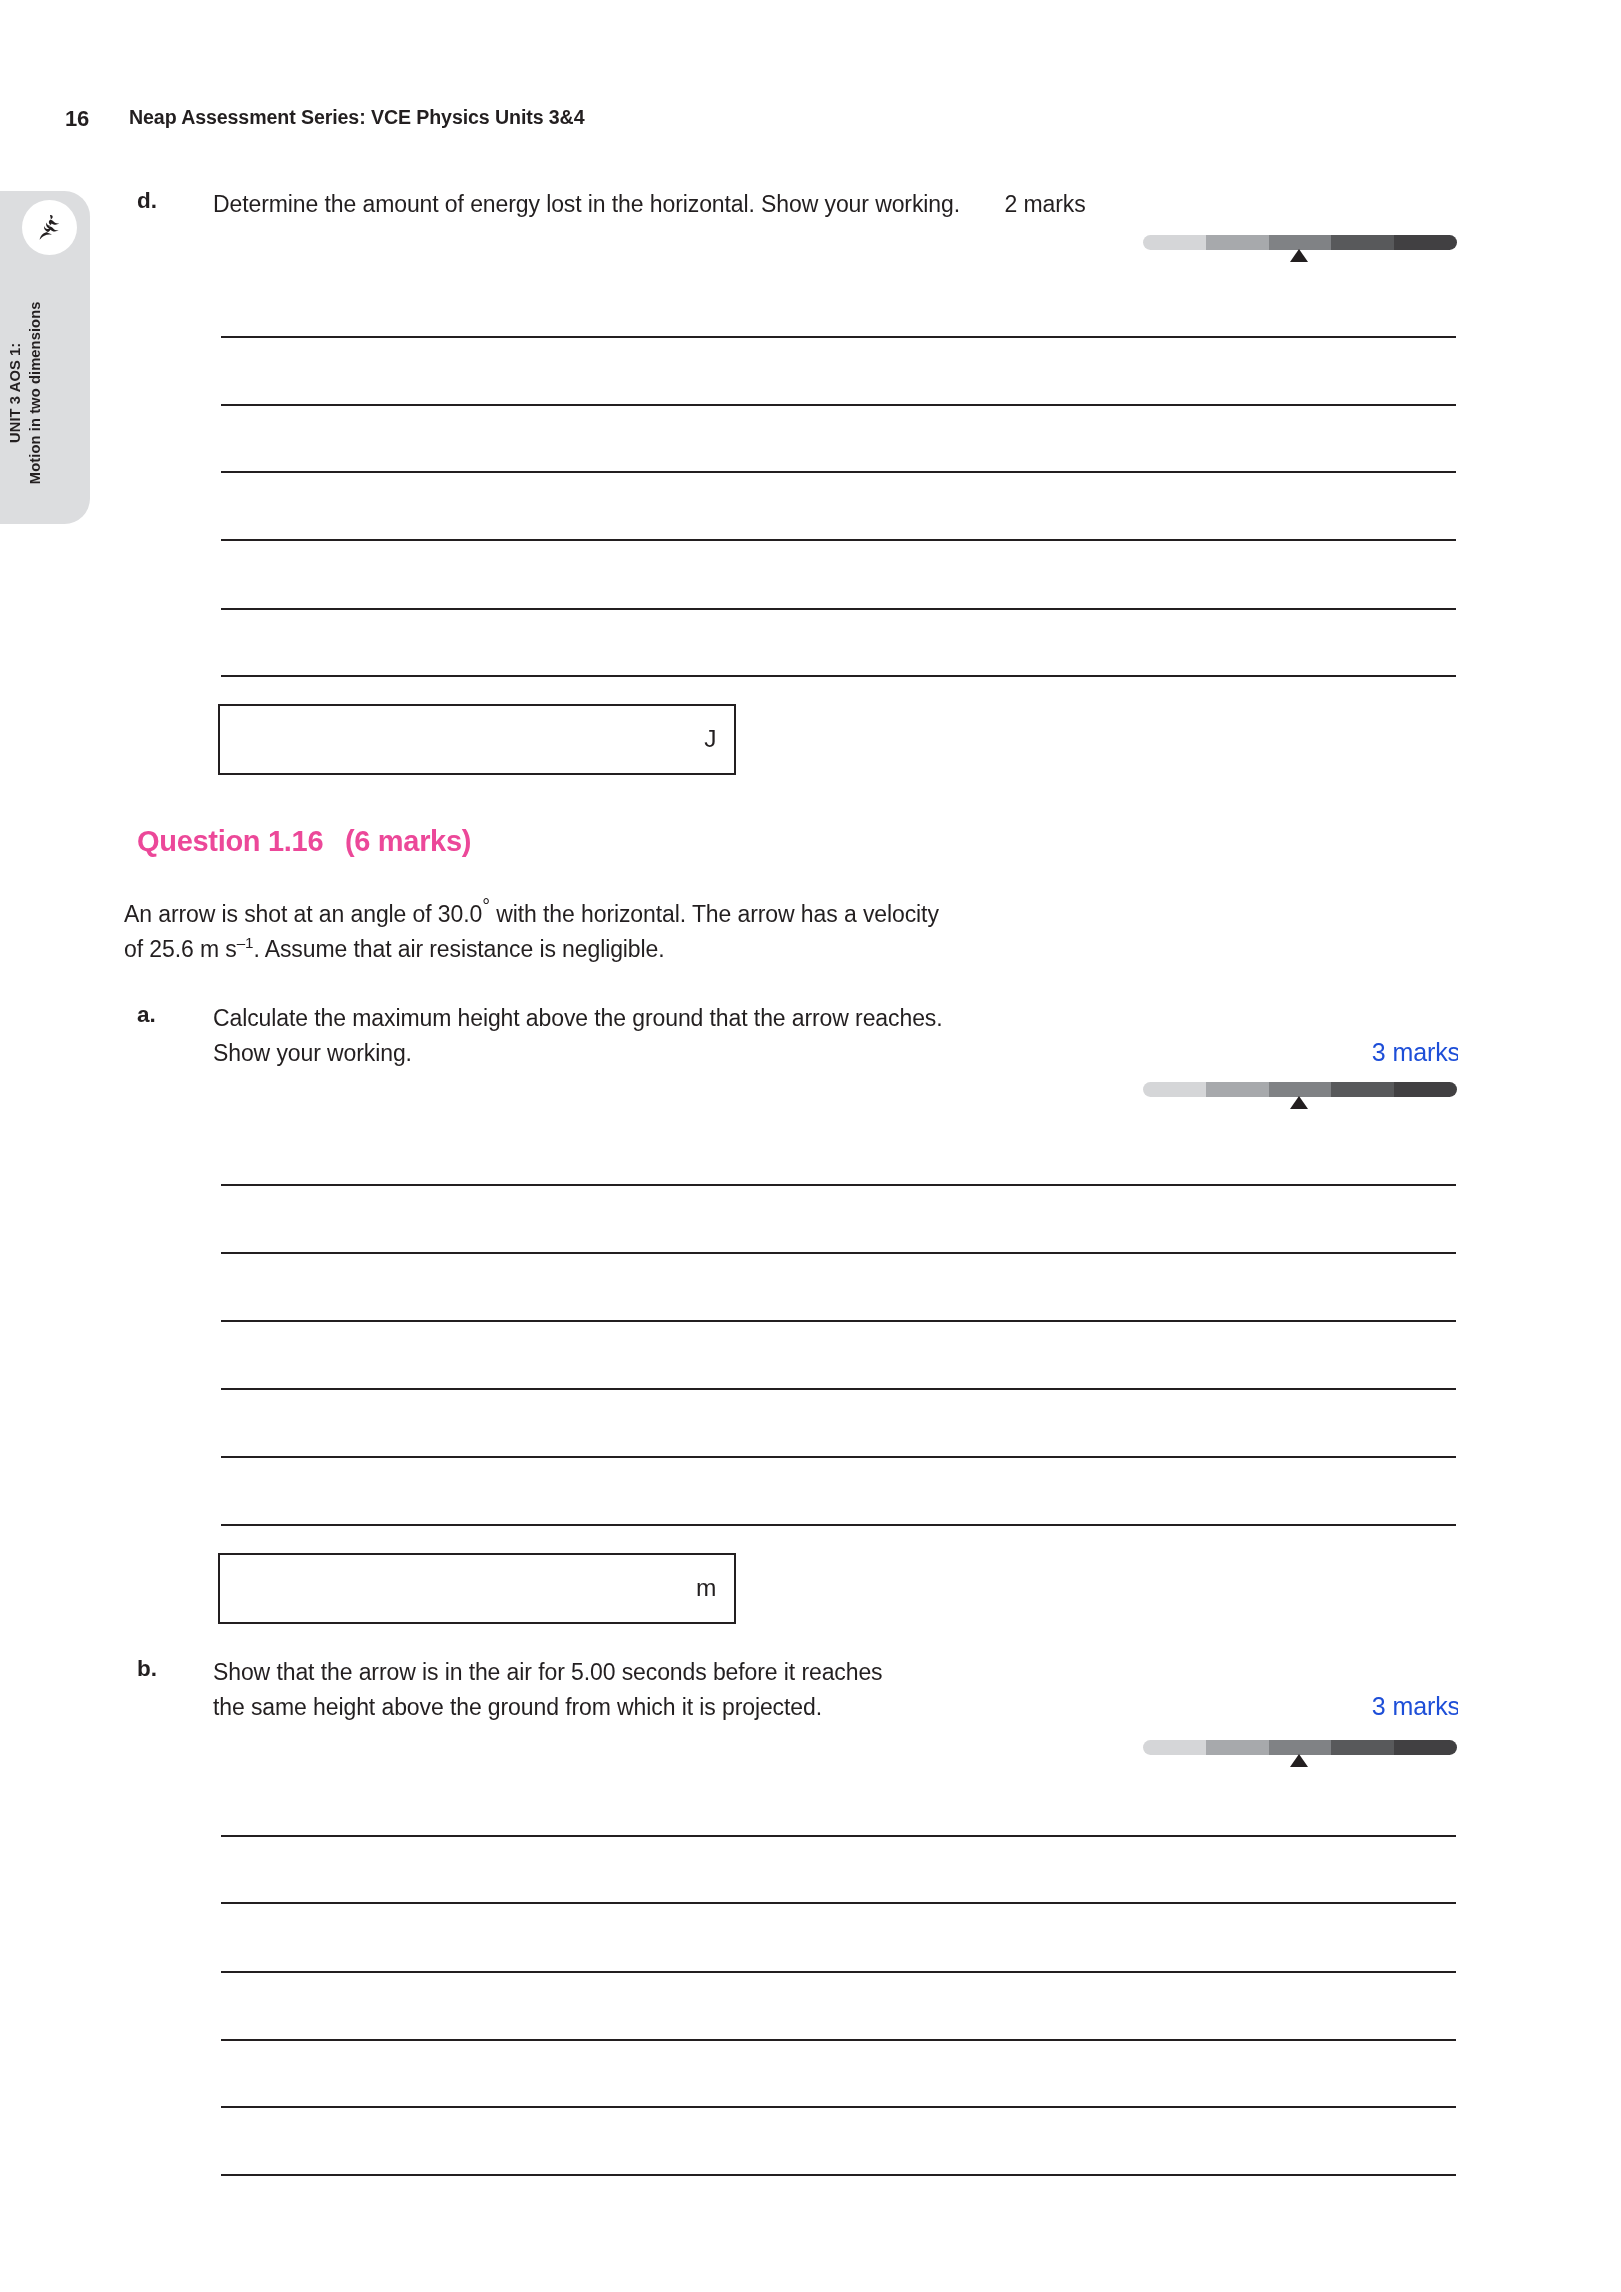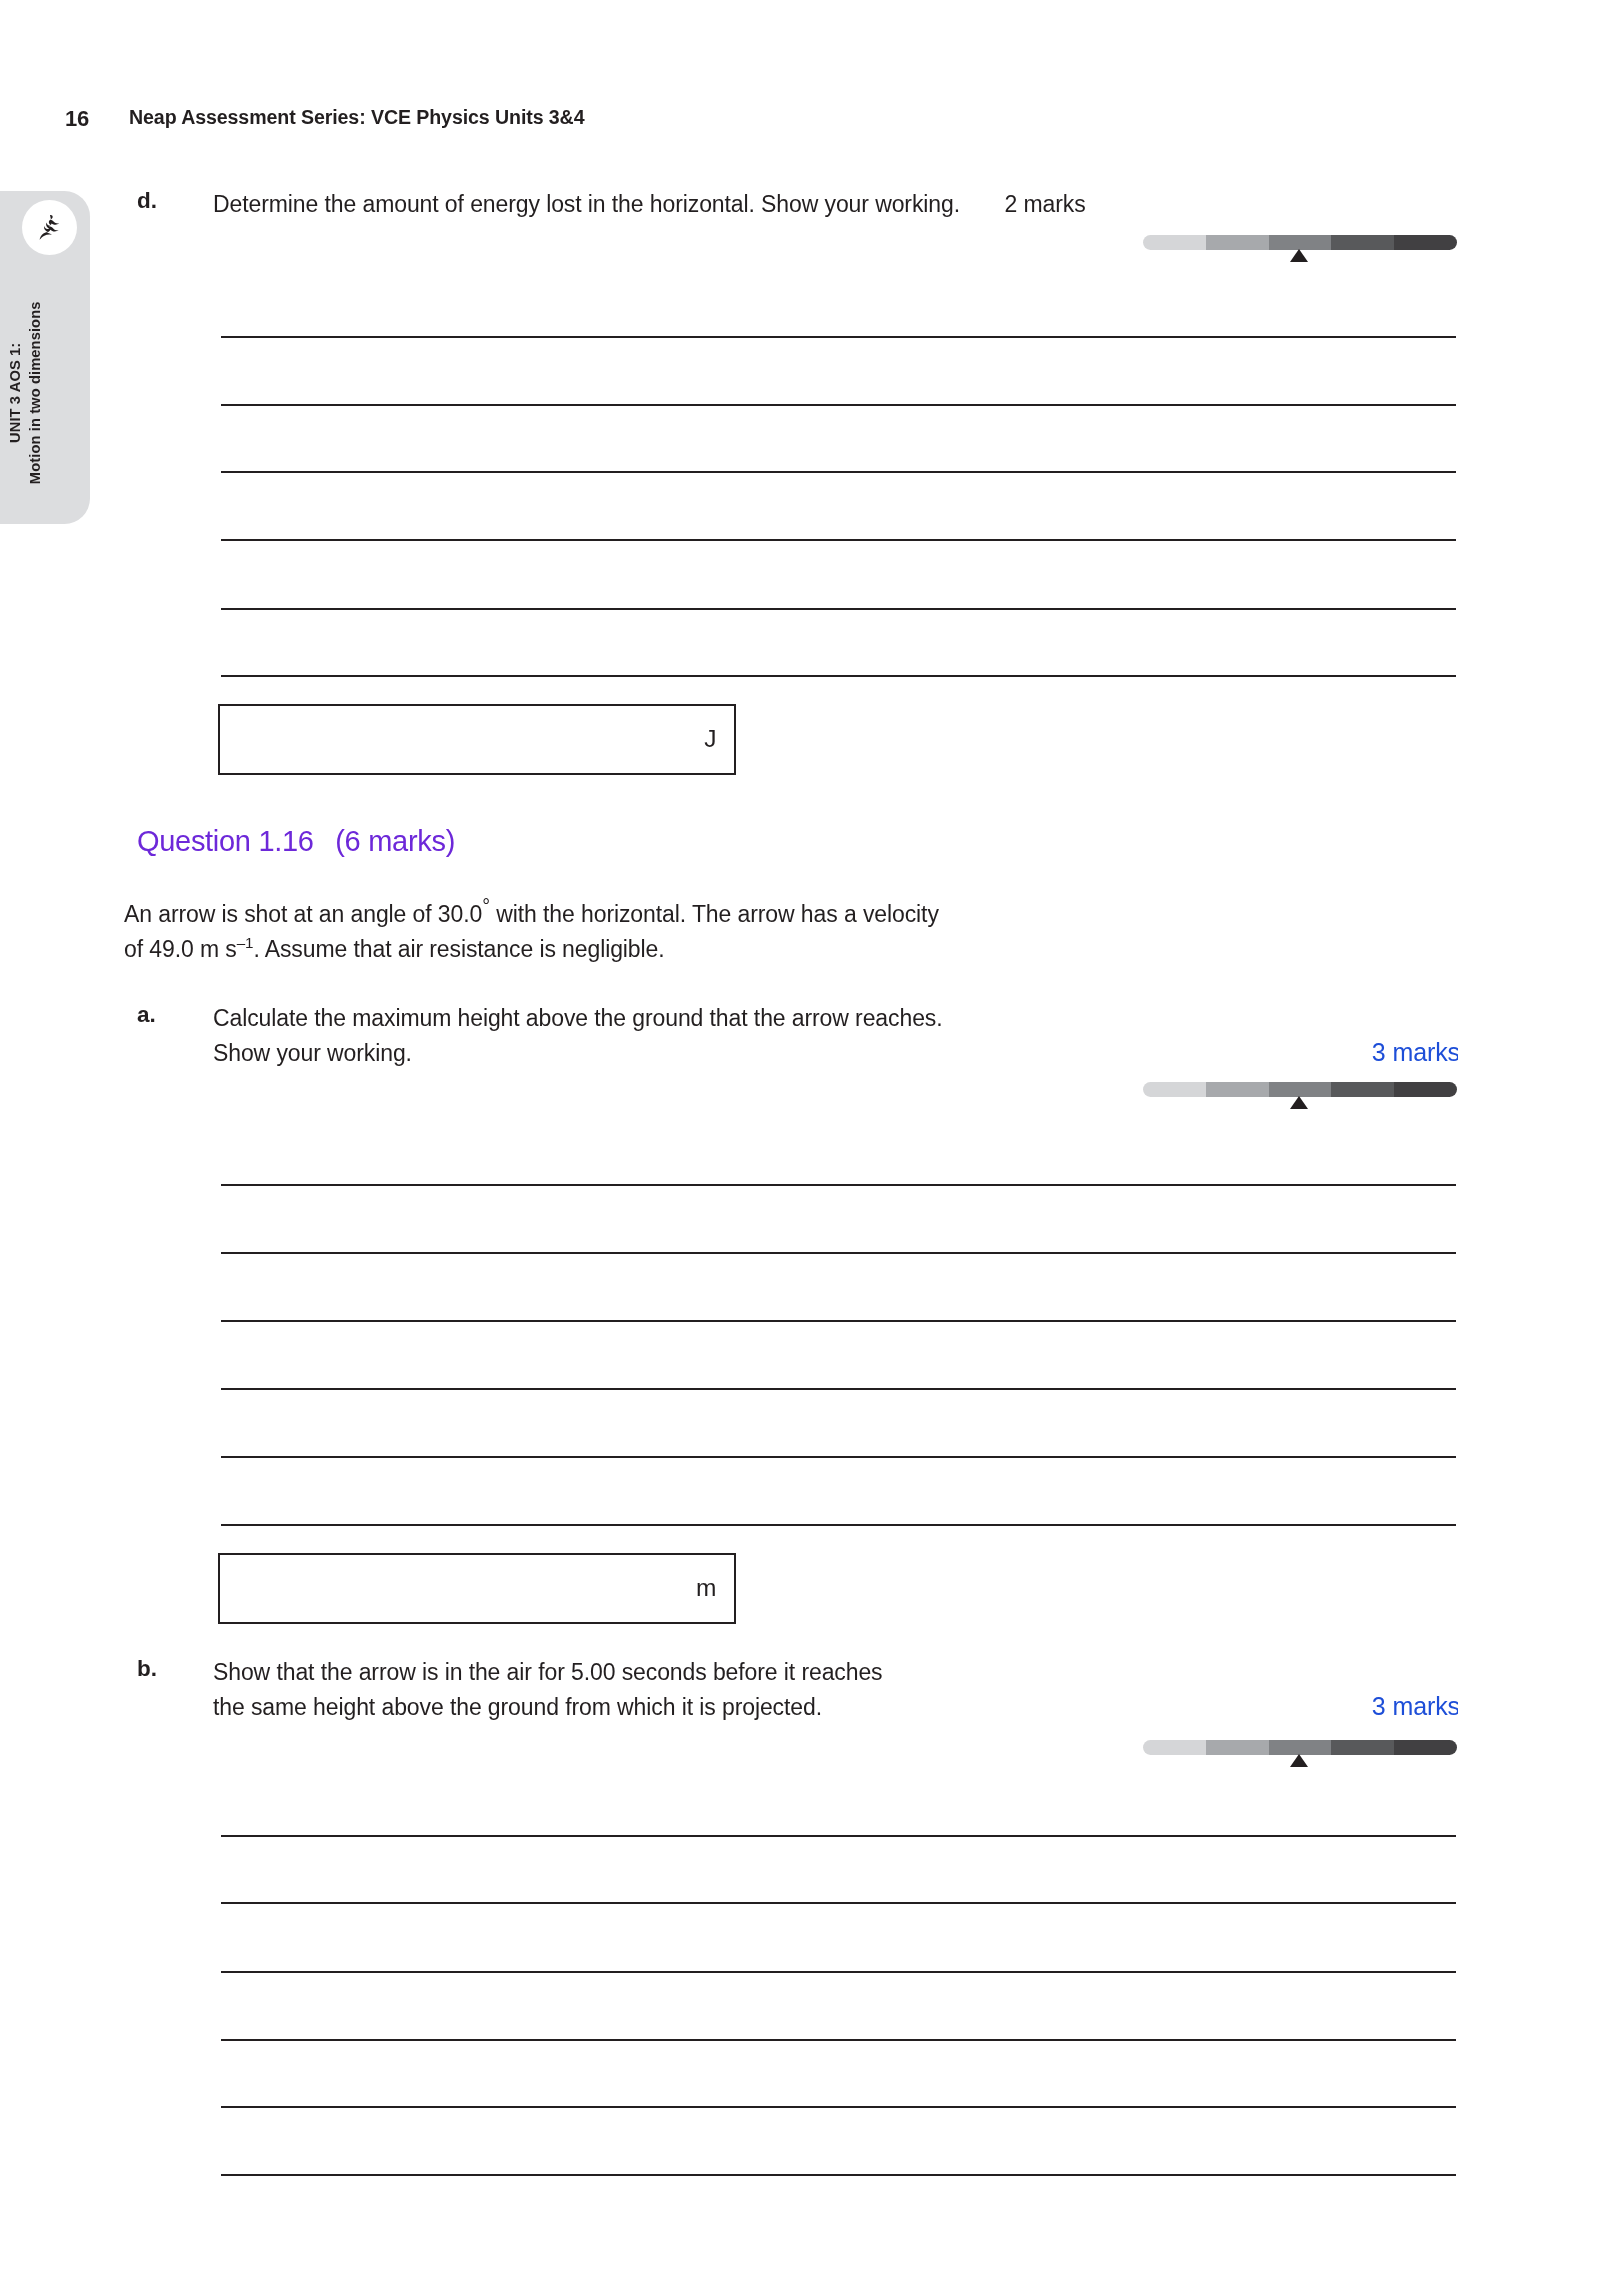--- a/index.html
+++ b/index.html
@@ -197,22 +197,22 @@
     font-weight: 300;
     padding-right: 17.6px;
     line-height: 1;
   }
 
   
   .question-heading {
     position: absolute;
     left: 137px;
     font-size: 29px;
-    font-weight: normal;
-    color: #6d28d9;
+    font-weight: bold;
+    color: #ec4899;
     letter-spacing: -0.3px;
     white-space: nowrap;
   }
   .question-heading .marks-paren { margin-left: 21.6px; }
 
   .question-stem {
     position: absolute;
     left: 124px;
     width: 1323px;
     font-size: 23px;
@@ -292,21 +292,21 @@
     <div class="answer-box" style="left:218px; top:704px; width:518px; height:71px;">
       <span class="answer-unit">J</span>
     </div>
 
     <div class="question-heading" style="top:825px;">
       <span>Question 1.16</span><span class="marks-paren">(6 marks)</span>
     </div>
 
     <div class="question-stem" style="top:897px;">
       <span>An arrow is shot at an angle of 30.0</span><span class="deg">°</span><span> with the horizontal. The arrow has a velocity</span><br>
-      <span>of 49.0 m s</span><sup class="exp">–1</sup><span>. Assume that air resistance is negligible.</span>
+      <span>of 25.6 m s</span><sup class="exp">–1</sup><span>. Assume that air resistance is negligible.</span>
     </div>
 
     <div class="part" style="top:1002px;">
       <div class="part-label">a.</div>
       <div class="part-body">
         <div class="part-text">
           <span>Calculate the maximum height above the ground that the arrow reaches.</span>
         </div>
         <div class="part-text line-with-marks">
           <span>Show your working.</span>

